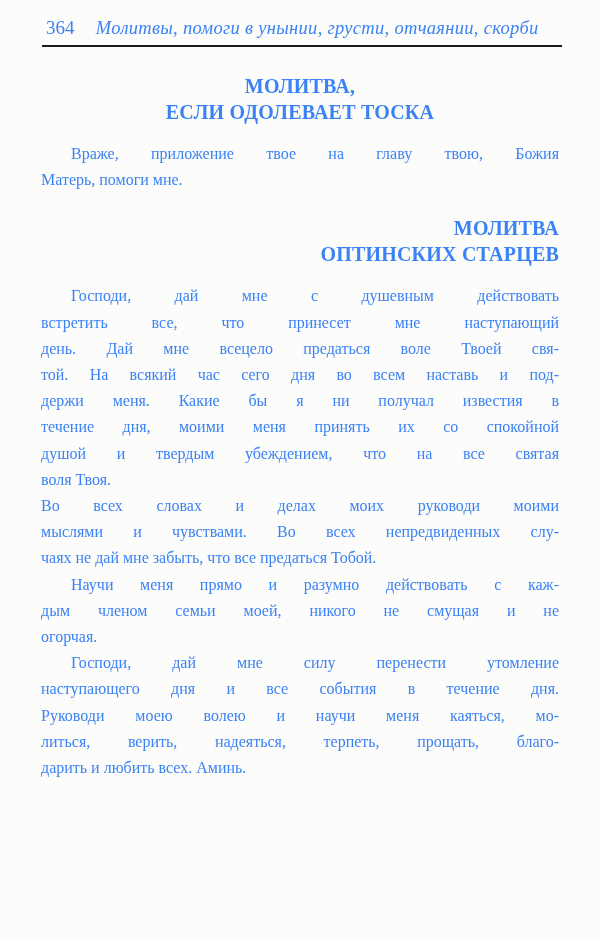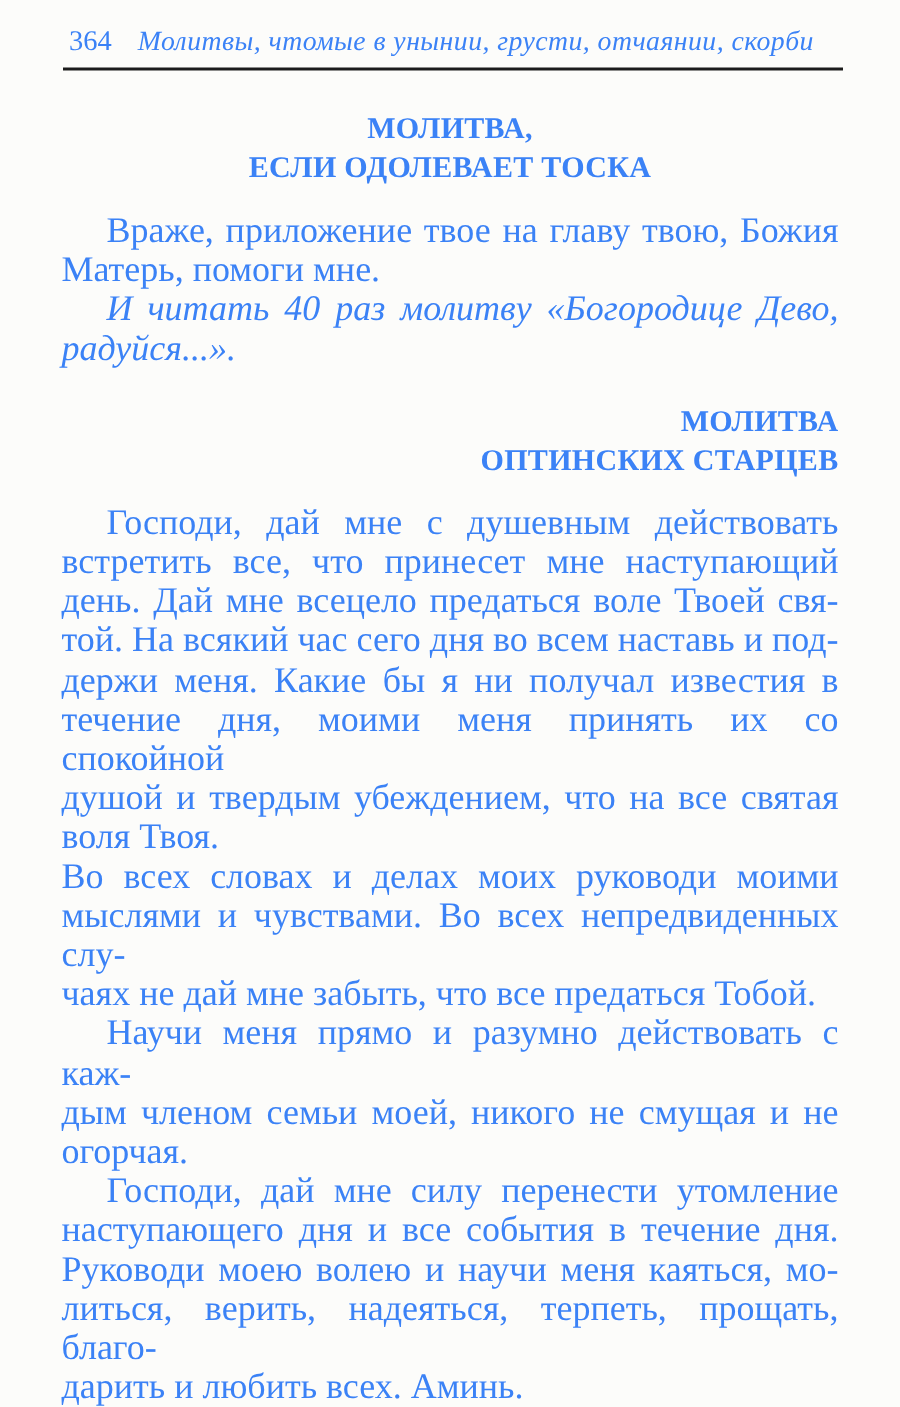--- a/index.html
+++ b/index.html
@@ -50,61 +50,57 @@
     text-align: center;
     font-weight: bold;
     font-size: 20px;
     line-height: 26px;
     letter-spacing: 0.2px;
   }
   .heading-1 { margin-top: 26px; margin-bottom: 16px; }
   .heading-2 { margin-top: 22px; margin-bottom: 16px; text-align: right; }
   .para { margin: 0; }
   .ln {
-    font-size: 24px;
+    font-size: 16px;
     line-height: 26.2px;
     text-align: justify;
     text-align-last: justify;
     -moz-text-align-last: justify;
     white-space: normal;
   }
   .ln.ind { text-indent: 30px; }
   .ln.end {
     text-align-last: left;
     -moz-text-align-last: left;
   }
   .italic .ln { font-style: italic; }
 </style>
 </head>
 <body>
 
 <div class="page">
 
   <div class="running-header">
     <span class="page-number">364</span>
-    <span class="running-title">Молитвы, чтомые в унынии, грусти, отчаянии, скорби</span>
+    <span class="running-title">Молитвы, помоги в унынии, грусти, отчаянии, скорби</span>
   </div>
   <hr class="header-rule">
 
   <div class="content">
 
     <div class="prayer-heading heading-1">
       <div>МОЛИТВА,</div>
       <div>ЕСЛИ ОДОЛЕВАЕТ ТОСКА</div>
     </div>
 
     <div class="para">
       <div class="ln ind">Враже, приложение твое на главу твою, Божия</div>
       <div class="ln end">Матерь, помоги мне.</div>
     </div>
 
-    <div class="para italic">
-      <div class="ln ind">И читать 40 раз молитву «Богородице Дево,</div>
-      <div class="ln end">радуйся...».</div>
-    </div>
 
     <div class="prayer-heading heading-2">
       <div>МОЛИТВА</div>
       <div>ОПТИНСКИХ СТАРЦЕВ</div>
     </div>
 
     <div class="para">
       <div class="ln ind">Господи, дай мне с душевным действовать</div>
       <div class="ln">встретить все, что принесет мне наступающий</div>
       <div class="ln">день. Дай мне всецело предаться воле Твоей свя-</div>

